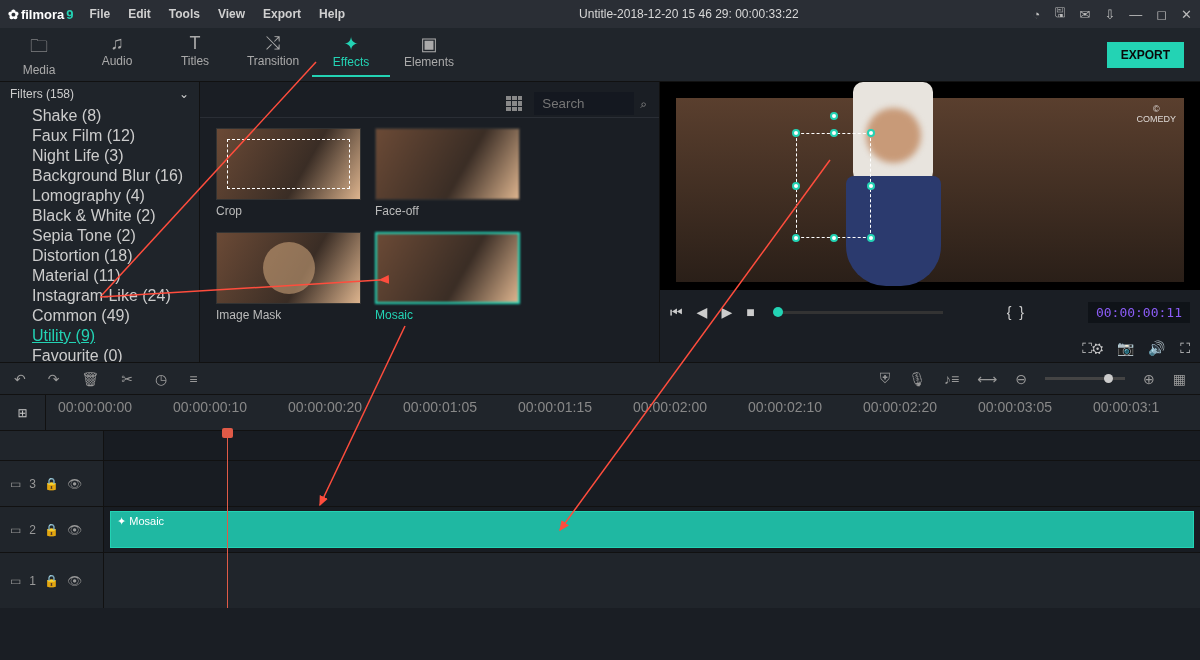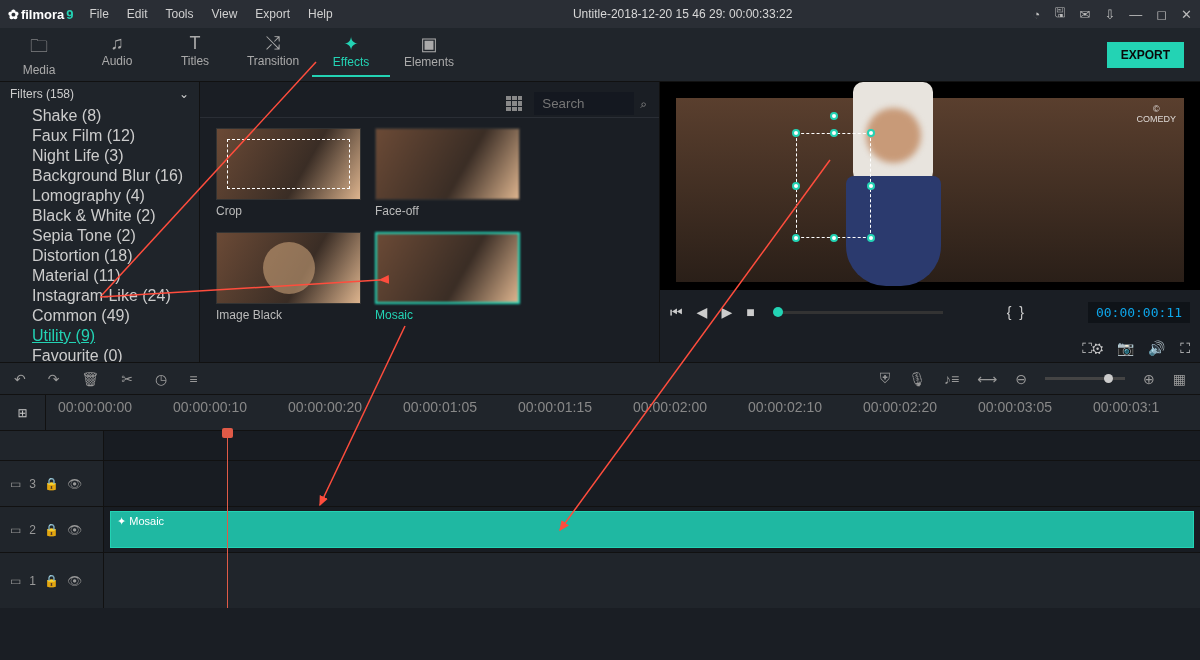--- a/index.html
+++ b/index.html
@@ -1,20 +1,20 @@
 <!DOCTYPE html>
 <html><head>
 <meta charset="utf-8">
 <style>
 * { margin:0; padding:0; box-sizing:border-box; font-family:"Segoe UI",Arial,sans-serif; }
 body { background:#1a1e24; color:#c8c8c8; font-size:12px; overflow:hidden; width:1200px; height:660px; position:relative; }
 .title-bar { height:28px; background:#2a2e35; display:flex; align-items:center; padding:0 8px; }
 .logo { color:#fff; font-weight:bold; font-size:13px; display:flex; align-items:center; gap:2px;}
 .logo .n9 { color:#23d3b4; }
-.menu { display:flex; gap:18px; margin-left:16px; color:#d0d0d0; }
+.menu { display:flex; gap:18px; margin-left:16px; color:#d0d0d0;font-weight:bold; }
 .menu span { cursor:pointer; }
 .title { flex:1; text-align:center; color:#d8d8d8; }
 .win-ctrls { display:flex; gap:14px; align-items:center; }
 .win-ctrls span { cursor:pointer; color:#bbb; font-size:13px;}
 .toolbar { height:54px; background:#20252b; display:flex; align-items:center; border-bottom:1px solid #111;}
 .tools-left { display:flex; }
 .tool-tab { width:78px; text-align:center; cursor:pointer; color:#aaa; }
 .tool-tab.sel { color:#23d3b4; border-bottom:2px solid #23d3b4; padding-bottom:2px;}
 .tool-tab .ico { font-size:18px; display:block;}
 .export-btn { margin-left:auto; margin-right:16px; background:#23d3b4; color:#0a0a0a; font-weight:bold; padding:6px 14px; border:none; cursor:pointer; font-size:12px;}
@@ -50,21 +50,21 @@
 .pv-sel .h{position:absolute;width:8px;height:8px;background:#fff;border:2px solid #23d3b4;border-radius:50%;}
 .pv-sel .h1{left:-5px;top:-5px}.pv-sel .h2{left:50%;top:-5px;margin-left:-4px}.pv-sel .h3{right:-5px;top:-5px}
 .pv-sel .h4{left:-5px;top:50%;margin-top:-4px}.pv-sel .h5{right:-5px;top:50%;margin-top:-4px}
 .pv-sel .h6{left:-5px;bottom:-5px}.pv-sel .h7{left:50%;bottom:-5px;margin-left:-4px}.pv-sel .h8{right:-5px;bottom:-5px}
 .pv-sel .hc{left:50%;top:-22px;margin-left:-4px}
 .pv-logo{position:absolute;right:8px;top:6px;color:#fff;font-size:9px;text-align:center;opacity:.8;}
 .pv-controls{height:44px;background:#1a1e24;display:flex;align-items:center;padding:0 10px;gap:14px;}
 .pv-controls span{cursor:pointer;color:#ccc;font-size:14px;}
 .pv-prog{flex:0 0 170px;position:relative;height:3px;background:#333;margin-left:4px;}
 .pv-prog::after{content:"";position:absolute;left:0;top:-4px;width:10px;height:10px;background:#23d3b4;border-radius:50%;}
-.pv-time{margin-left:auto;background:#0f1318;padding:3px 8px;color:#0ea5e9;font-size:13px;font-family:monospace;}
+.pv-time{margin-left:auto;background:#0f1318;padding:3px 8px;color:#8b5cf6;font-size:13px;font-family:monospace;}
 .timeline-tools{height:32px;background:#20252b;display:flex;align-items:center;padding:0 14px;gap:22px;border-top:1px solid #111;}
 .timeline-tools span{color:#999;cursor:pointer;font-size:14px;}
 .timeline-tools .right{margin-left:auto;display:flex;gap:18px;align-items:center;}
 .zoom-slider{width:80px;height:3px;background:#444;position:relative;}
 .zoom-slider::after{content:"";position:absolute;right:12px;top:-3px;width:9px;height:9px;background:#ccc;border-radius:50%;}
 .ruler{height:36px;background:#20252b;display:flex;border-top:1px solid #111;position:relative;}
 .ruler-left{width:46px;display:flex;align-items:center;justify-content:center;border-right:1px solid #111;}
 .ruler-ticks{flex:1;position:relative;color:#888;font-size:14px;}
 .ruler-ticks .tick{position:absolute;top:4px;}
 .playhead{position:absolute;top:0;bottom:0;left:227px;width:1px;background:#e05a47;z-index:50;}
@@ -166,21 +166,21 @@
       <div class="thumb">
           <div class="thumb-img crop"></div>
           <div class="thumb-label">Crop</div>
         </div>
       <div class="thumb">
           <div class="thumb-img blur"></div>
           <div class="thumb-label">Face-off</div>
         </div>
       <div class="thumb">
           <div class="thumb-img circle"></div>
-          <div class="thumb-label">Image Black</div>
+          <div class="thumb-label">Image Mask</div>
         </div>
       <div class="thumb sel">
           <div class="thumb-img blur"></div>
           <div class="thumb-label">Mosaic</div>
         </div>
     </div>
   </div>
 
   <div class="preview">
     <div class="preview-canvas">

